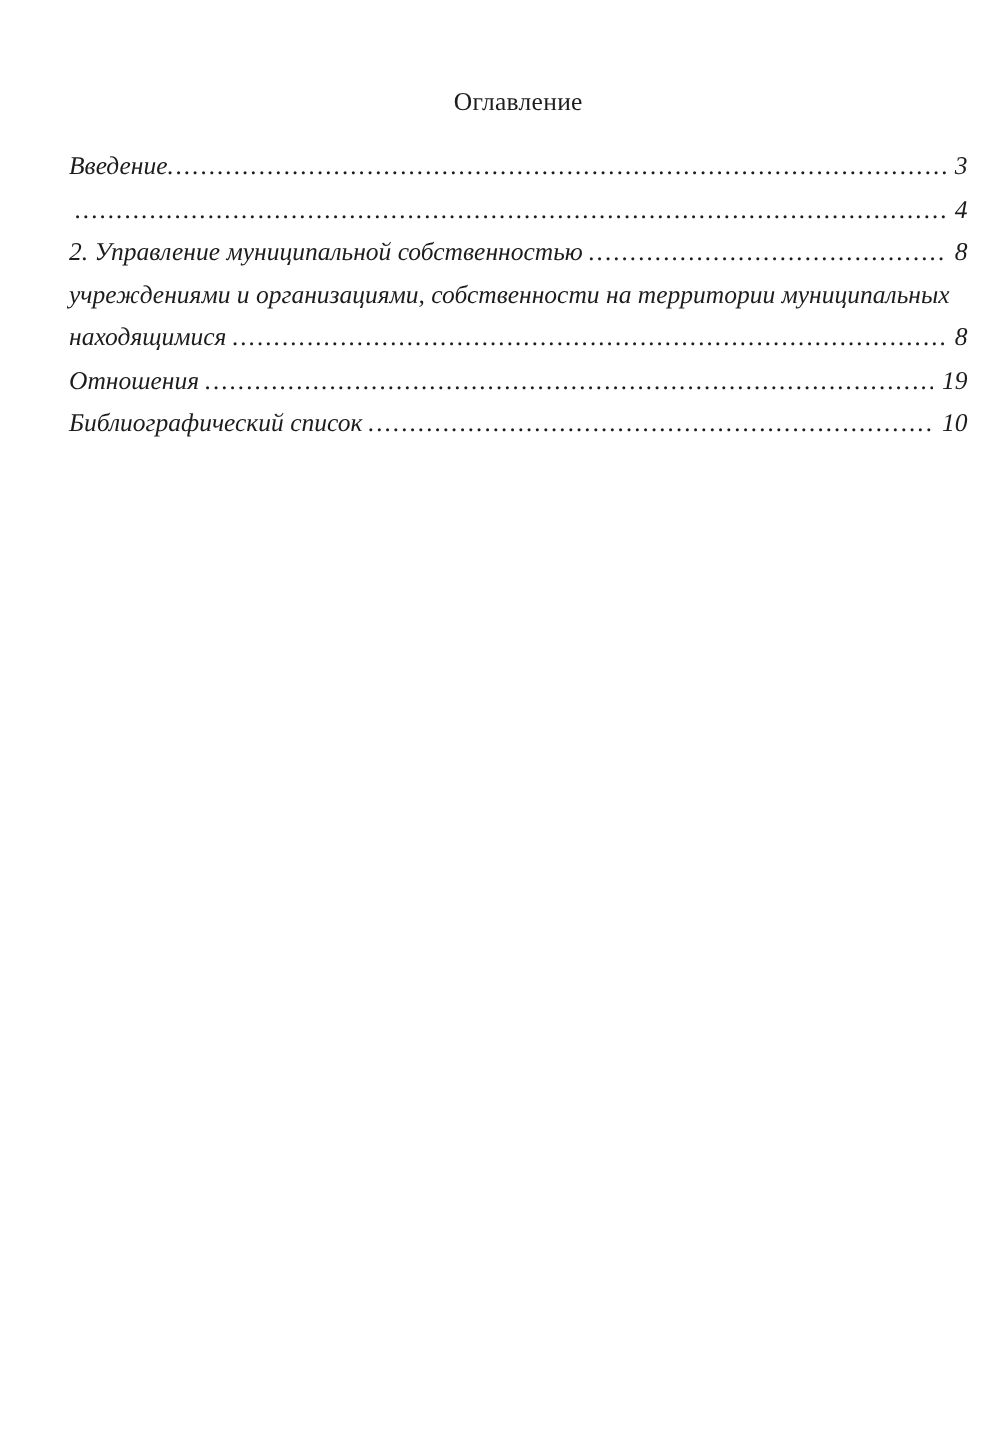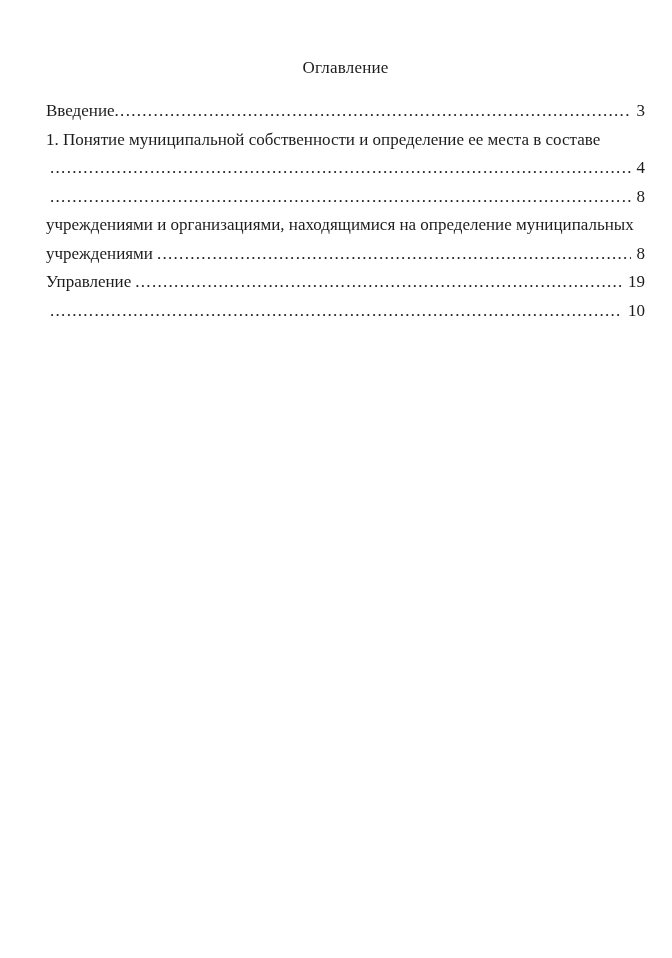--- a/index.html
+++ b/index.html
@@ -29,20 +29,21 @@
   }
   .toc-list {
     width: 100%;
   }
   .toc-row {
     display: flex;
     align-items: flex-end;
     height: 28.5px;
     line-height: 28.5px;
     white-space: nowrap;
+    font-style: italic;
   }
   .toc-text {
     flex: 0 0 auto;
   }
   .toc-dots {
     flex: 1 1 auto;
     min-width: 0;
     overflow: hidden;
     letter-spacing: 1.3px;
     padding-left: 4px;
@@ -62,43 +63,41 @@
 <div class="doc-page">
   <h1 class="toc-heading">Оглавление</h1>
 
   <div class="toc-list">
       <div class="toc-row">
     <span class="toc-text">Введение</span>
     <span class="toc-dots no-gap" aria-hidden="true">................................................................................................................................................................</span>
     <span class="toc-page">3</span>
   </div>
       <div class="toc-row">
-    <span class="toc-text">1. Понятие муниципальной собственности и определение ее места в составе</span>
-
-  </div>
-      <div class="toc-row">
     <span class="toc-dots" aria-hidden="true">................................................................................................................................................................</span>
     <span class="toc-page">4</span>
   </div>
       <div class="toc-row">
+    <span class="toc-text">2. Управление муниципальной собственностью</span>
     <span class="toc-dots" aria-hidden="true">................................................................................................................................................................</span>
     <span class="toc-page">8</span>
   </div>
       <div class="toc-row">
-    <span class="toc-text">учреждениями и организациями, находящимися на определение муниципальных</span>
+    <span class="toc-text">учреждениями и организациями, собственности на территории муниципальных</span>
 
   </div>
       <div class="toc-row">
-    <span class="toc-text">учреждениями</span>
+    <span class="toc-text">находящимися</span>
     <span class="toc-dots" aria-hidden="true">................................................................................................................................................................</span>
     <span class="toc-page">8</span>
   </div>
       <div class="toc-row">
-    <span class="toc-text">Управление</span>
+    <span class="toc-text">Отношения</span>
     <span class="toc-dots" aria-hidden="true">................................................................................................................................................................</span>
     <span class="toc-page">19</span>
   </div>
       <div class="toc-row">
+    <span class="toc-text">Библиографический список</span>
     <span class="toc-dots" aria-hidden="true">................................................................................................................................................................</span>
     <span class="toc-page">10</span>
   </div>
     </div>
 </div>
 
 </body></html>

